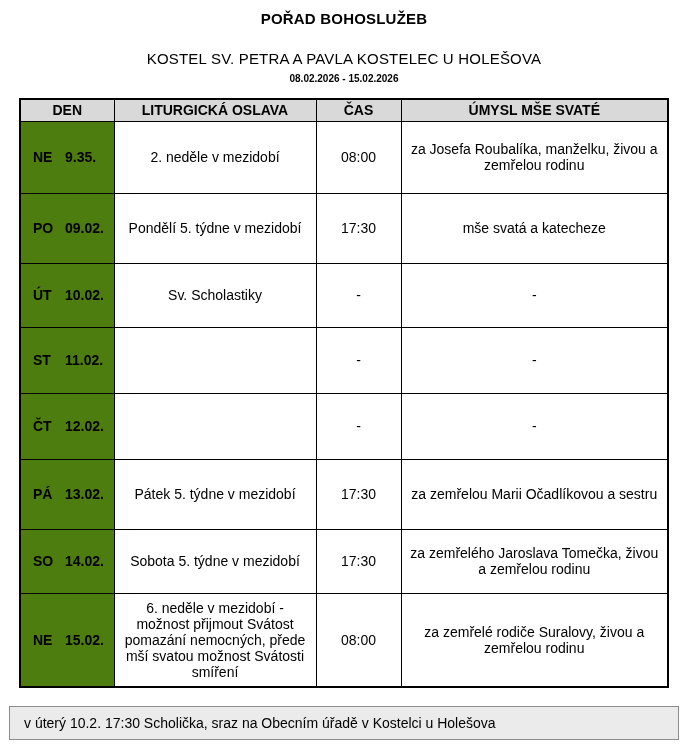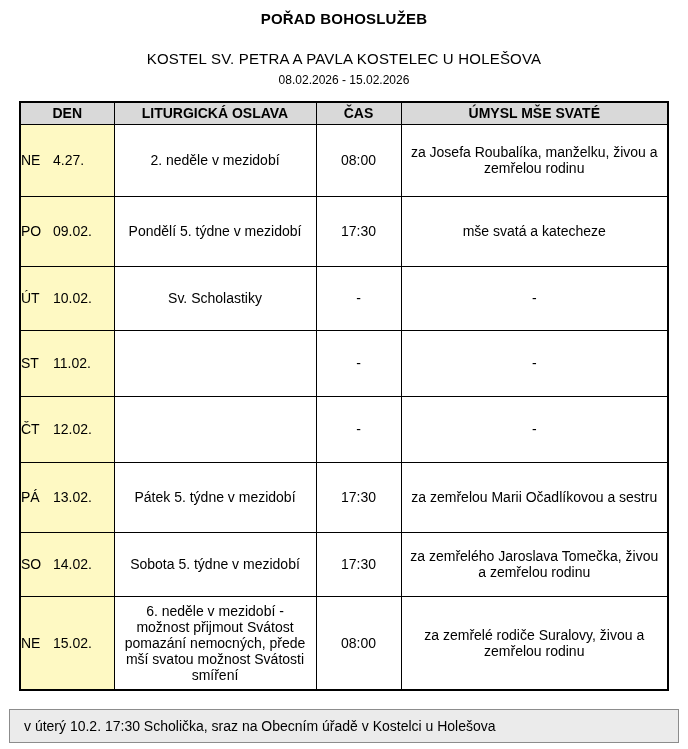--- a/index.html
+++ b/index.html
@@ -22,22 +22,22 @@
     letter-spacing: 0.2px;
     margin-bottom: 23px;
   }
   .title-sub {
     font-size: 15px;
     font-weight: normal;
     letter-spacing: 0.2px;
     margin-bottom: 6px;
   }
   .title-dates {
-    font-size: 12px;
-    font-weight: normal;
+    font-size: 10px;
+    font-weight: bold;
   }
   table.schedule {
     border-collapse: collapse;
     margin: 0 auto;
     width: 648px;
     table-layout: fixed;
     border: 2px solid #000000;
   }
   table.schedule th, table.schedule td {
     border: 1px solid #000000;
@@ -49,23 +49,23 @@
     font-weight: bold;
     height: 22px;
     text-align: center;
     padding: 2px 2px;
   }
   col.c-den { width: 94px; }
   col.c-lit { width: 202px; }
   col.c-cas { width: 85px; }
   col.c-umy { width: 267px; }
   td.den {
-    background: #fef9c3;
-    font-weight: normal;
-    padding-left: 0;
+    background: #4d7c0f;
+    font-weight: bold;
+    padding-left: 12px;
   }
   td.den .den-inner {
     display: flex;
     align-items: center;
   }
   td.den .day { width: 32px; display: inline-block; }
   td.den .date { display: inline-block; }
   td.lit, td.cas, td.umy {
     text-align: center;
     padding: 4px 6px;
@@ -111,21 +111,21 @@
         <th>LITURGICKÁ OSLAVA</th>
         <th>ČAS</th>
         <th>ÚMYSL MŠE SVATÉ</th>
       </tr>
     </thead>
     <tbody>
       <tr>
         <td class="den">
           <span class="den-inner">
               <span class="day">NE</span>
-              <span class="date">4.27.</span>
+              <span class="date">9.35.</span>
             </span>
         </td>
         <td class="lit">2. neděle v mezidobí</td>
         <td class="cas">08:00</td>
         <td class="umy">za Josefa Roubalíka, manželku, živou a zemřelou rodinu</td>
       </tr>
       <tr>
         <td class="den">
           <span class="den-inner">
               <span class="day">PO</span>

